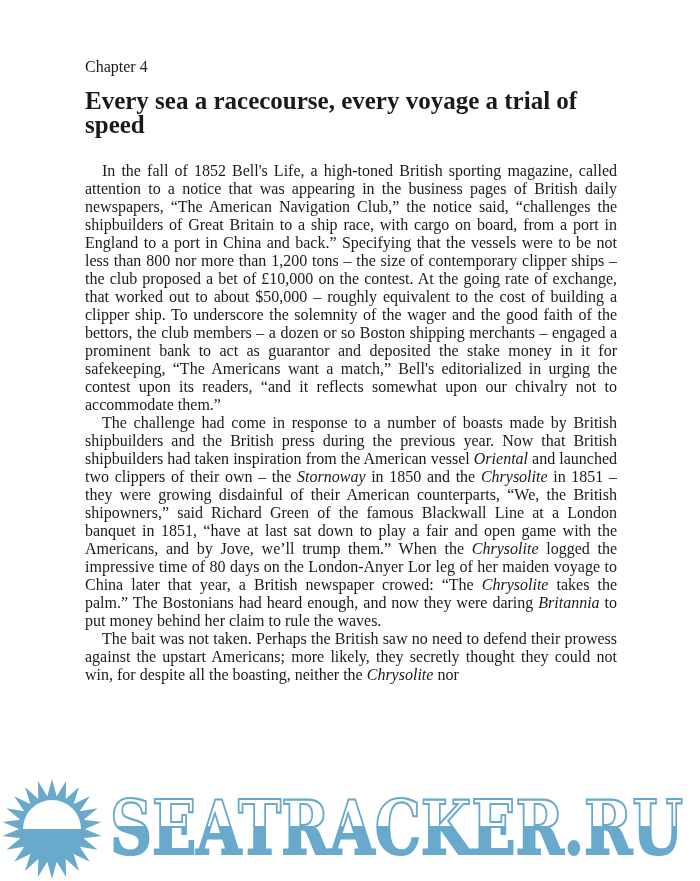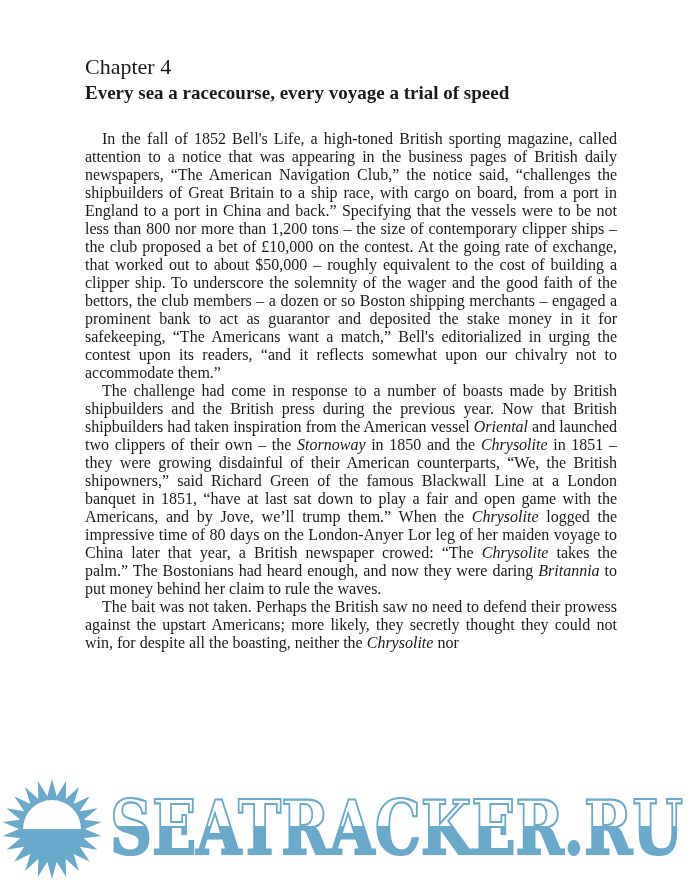--- a/index.html
+++ b/index.html
@@ -15,30 +15,30 @@
       color: #1a1a1a;
       font-family: "Liberation Serif", "DejaVu Serif", serif;
     }
     .page {
       position: absolute;
       left: 85px;
       top: 57px;
       width: 532px;
     }
     .chapter-label {
-      font-size: 22px;
+      font-size: 16px;
       line-height: 20px;
       margin: 0;
       font-weight: normal;
     }
     .chapter-title {
-      font-size: 19px;
+      font-size: 25px;
       line-height: 24px;
       font-weight: bold;
-      margin: 4px 0 25px 0;
+      margin: 12px 0 25px 0;
     }
     .para {
       font-size: 16px;
       line-height: 18px;
       text-align: justify;
       text-indent: 17px;
       margin: 0;
     }
     .para i { }
 

